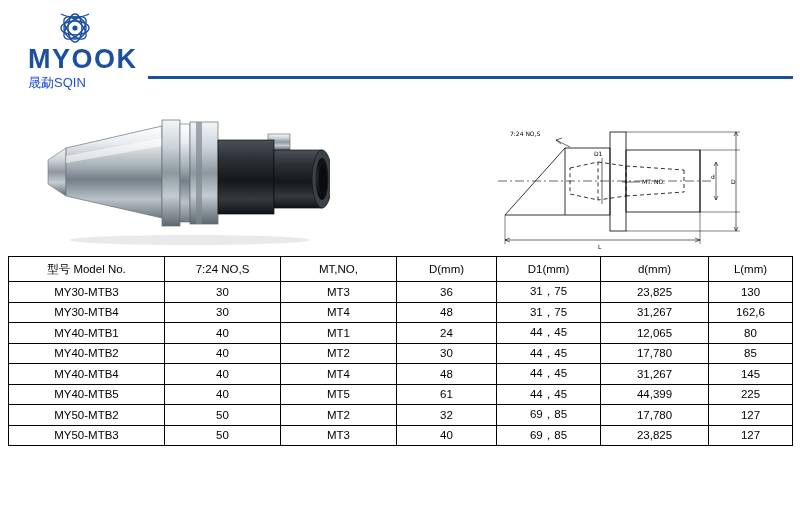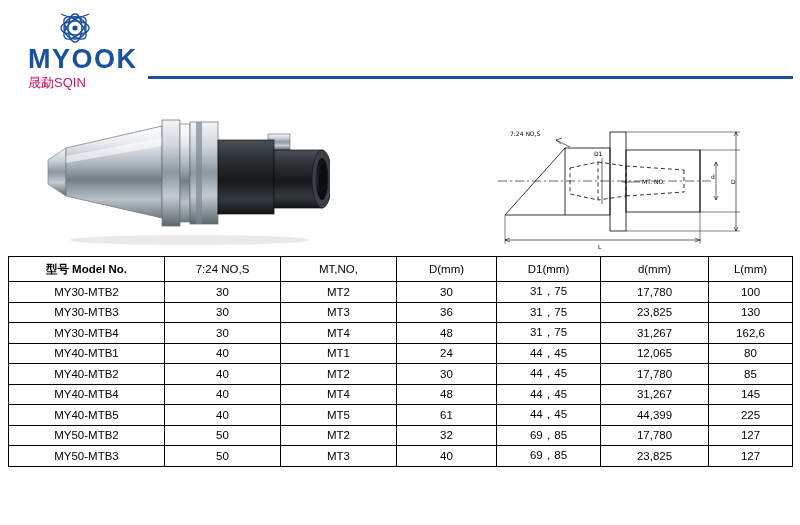--- a/index.html
+++ b/index.html
@@ -38,21 +38,21 @@
     font-size: 27px;
     font-weight: bold;
     letter-spacing: 1.5px;
     color: #1b4fa0;
     font-family: "Liberation Sans", sans-serif;
   }
   .logo-sub {
     position: absolute;
     left: 0px; top: 68px;
     font-size: 13px;
-    color: #be185d;
+    color: #1d4ed8;
     letter-spacing: 0px;
     white-space: nowrap;
   }
   .header-rule {
     position: absolute;
     left: 148px; top: 76px;
     width: 645px; height: 3px;
     background: #1b4fa0;
   }
 
@@ -91,21 +91,21 @@
     font-family: "Liberation Sans", sans-serif;
     white-space: nowrap;
     overflow: hidden;
   }
   table.spec th {
     font-size: 11.5px;
     font-weight: normal;
     height: 25px;
   }
   table.spec th.model-head {
-    font-weight: bold;
+    font-weight: normal;
   }
   col.c0 { width: 156px; }
   col.c1 { width: 116px; }
   col.c2 { width: 116px; }
   col.c3 { width: 100px; }
   col.c4 { width: 104px; }
   col.c5 { width: 108px; }
   col.c6 { width: 84px; }
 </style>
 </head>
@@ -264,29 +264,20 @@
           <th>7:24 NO,S</th>
           <th>MT,NO,</th>
           <th>D(mm)</th>
           <th>D1(mm)</th>
           <th>d(mm)</th>
           <th>L(mm)</th>
         </tr>
       </thead>
       <tbody id="spec-body">
           <tr>
-            <td>MY30-MTB2</td>
-            <td>30</td>
-            <td>MT2</td>
-            <td>30</td>
-            <td>31，75</td>
-            <td>17,780</td>
-            <td>100</td>
-          </tr>
-          <tr>
             <td>MY30-MTB3</td>
             <td>30</td>
             <td>MT3</td>
             <td>36</td>
             <td>31，75</td>
             <td>23,825</td>
             <td>130</td>
           </tr>
           <tr>
             <td>MY30-MTB4</td>

